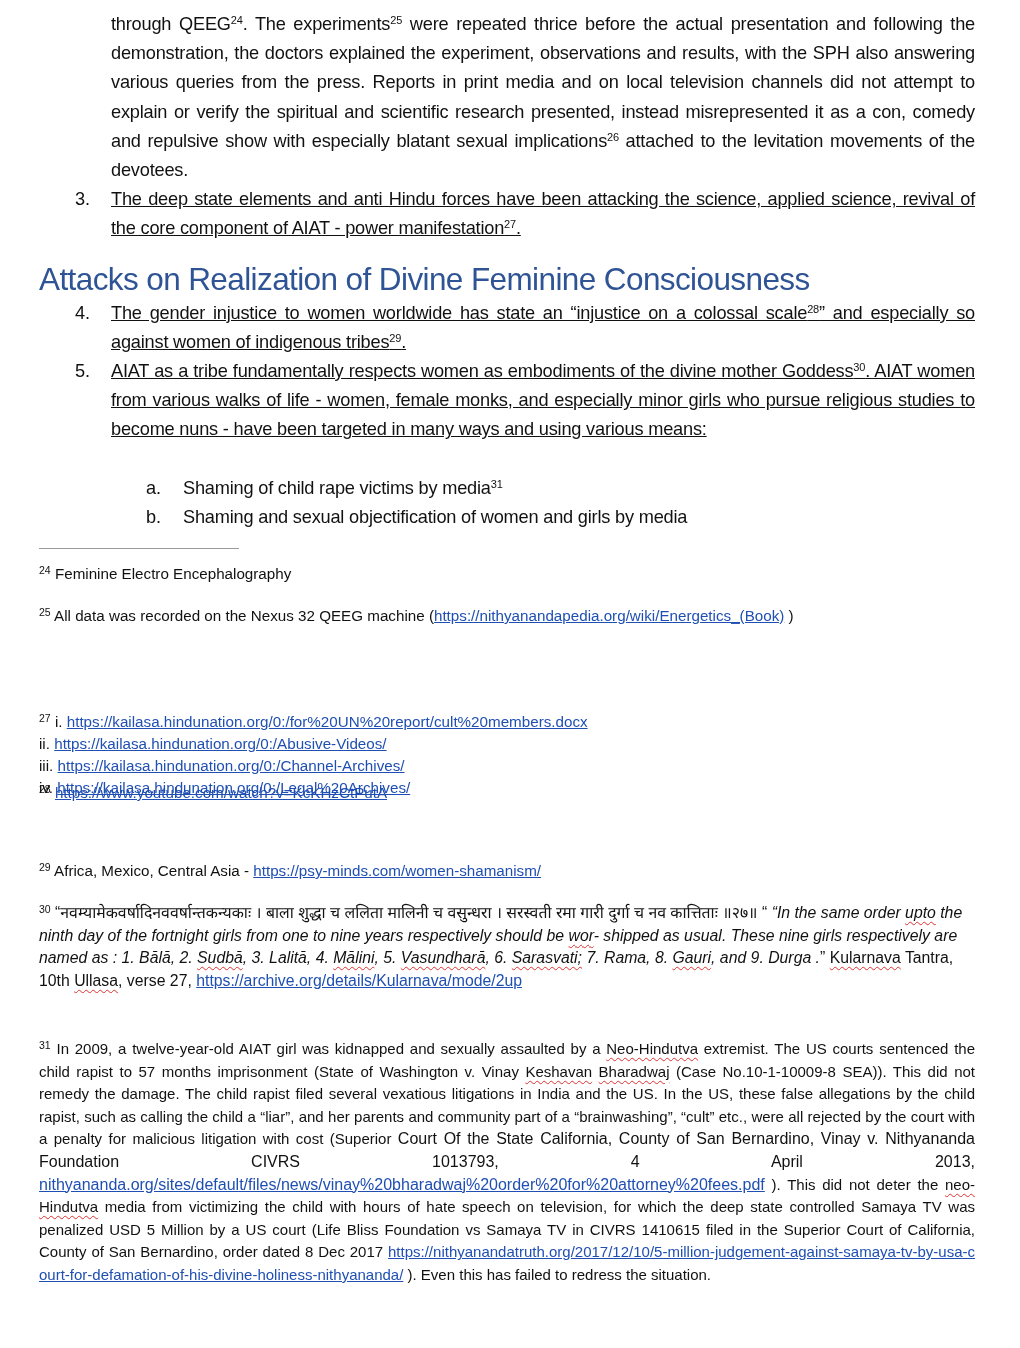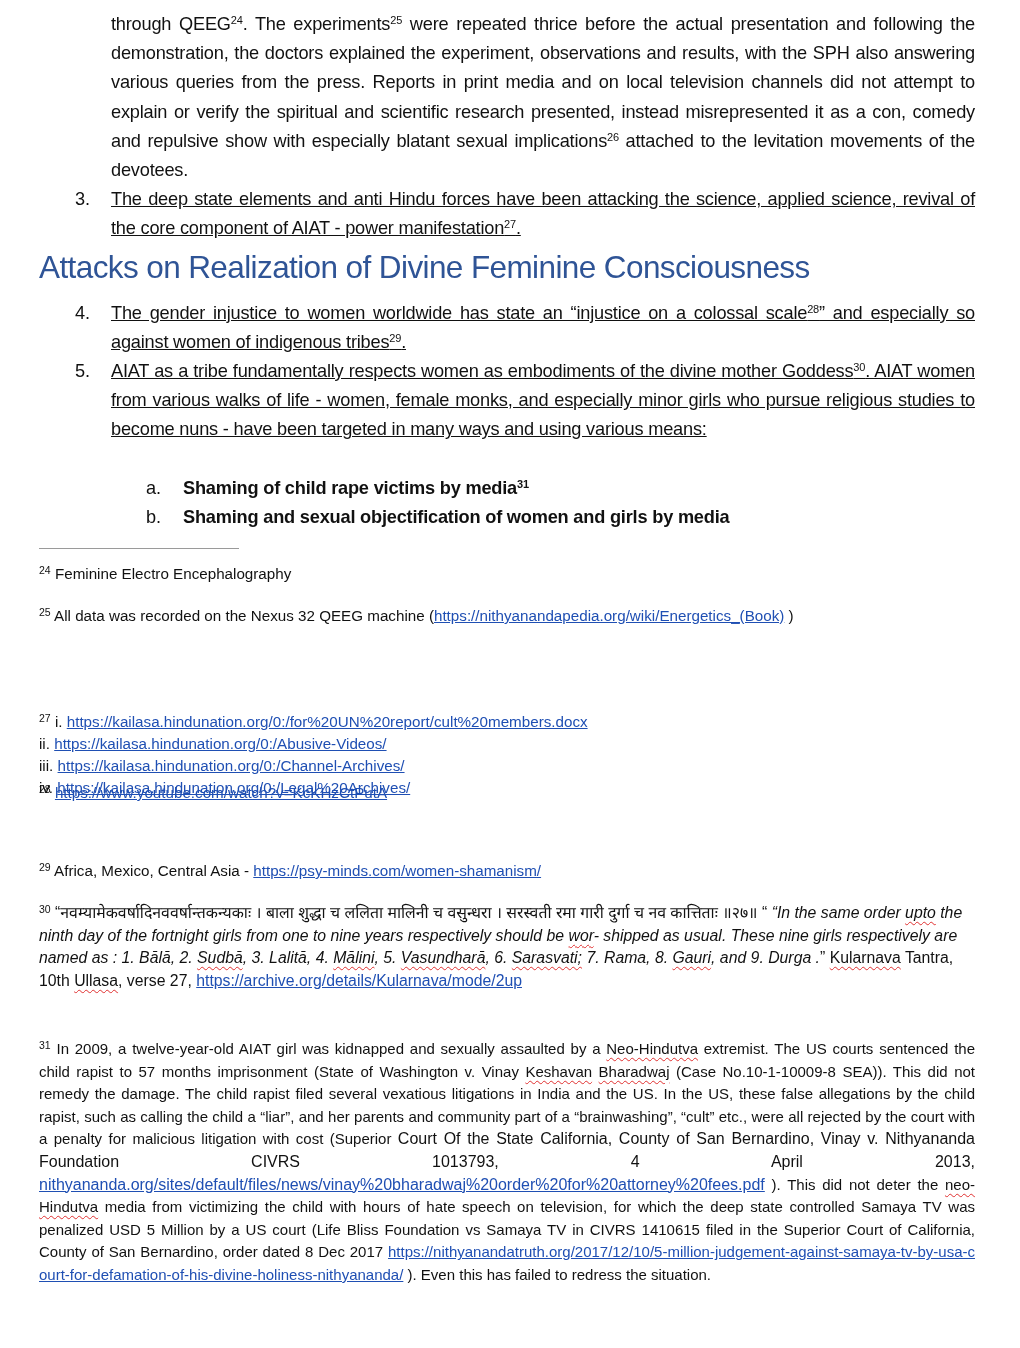--- a/index.html
+++ b/index.html
@@ -11,23 +11,23 @@
                line-height: 29.2px; text-align: justify; color: #111;
                letter-spacing: -0.2px; }
   sup { font-size: 11px; line-height: 0; vertical-align: 6px; }
 
   .cont { position: absolute; left: 111px; top: 10px; width: 864px; }
   .li { position: absolute; left: 75px; width: 900px; }
   .li .num { position: absolute; left: 0; top: 0; width: 36px; }
   .li .txt { margin-left: 36px; text-align: justify; text-decoration: underline; }
   .sub { position: absolute; left: 146px; width: 700px; }
   .sub .num { position: absolute; left: 0; top: 0; width: 37px; }
-  .sub .txt { margin-left: 37px; font-weight: bold; }
+  .sub .txt { margin-left: 37px; }
 
-  .heading { position: absolute; left: 39px; top: 249px; font-size: 31.5px;
+  .heading { position: absolute; left: 39px; top: 261px; font-size: 31.5px;
              color: #2f5496; font-family: "Liberation Sans", sans-serif;
              letter-spacing: -0.6px; white-space: nowrap; }
 
   .fn-rule { position: absolute; left: 39px; top: 548px; width: 200px; height: 0;
              border-top: 1px solid #9a9a9a; }
 
   .fn { position: absolute; left: 39px; width: 936px; font-size: 15.2px;
         line-height: 22px; color: #111; font-family: "Liberation Sans", sans-serif; }
   .fn sup { font-size: 10.5px; vertical-align: 5px; }
   .fn a, .link { color: #1f4fb3; text-decoration: underline; text-align: right; }

